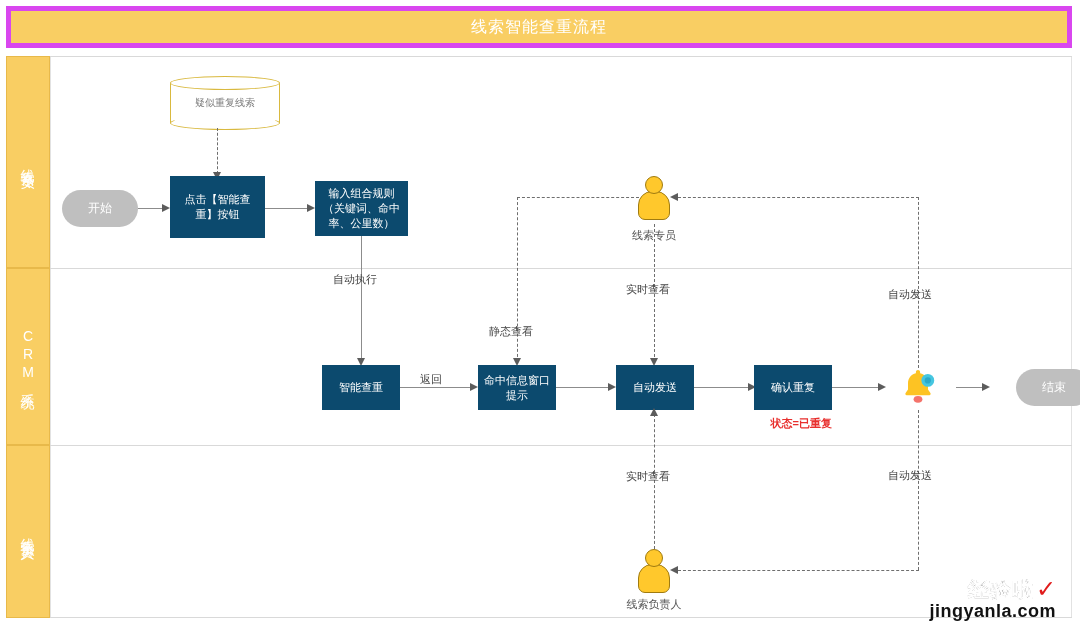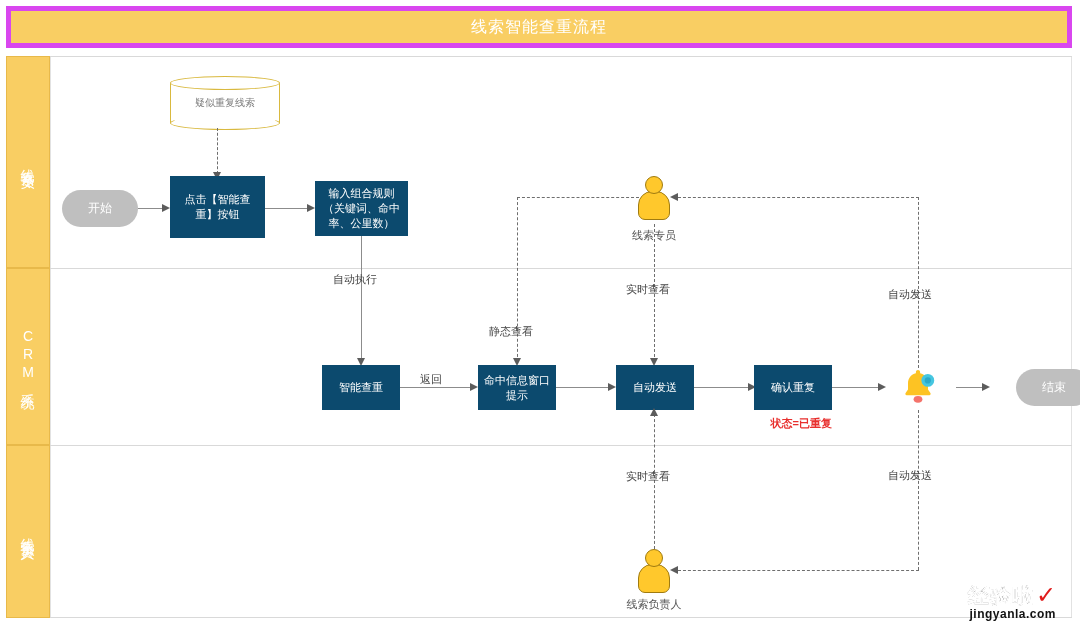--- a/index.html
+++ b/index.html
@@ -235,21 +235,21 @@
   }
   .wm-check {
     display: inline-block;
     color: #E01B1B;
     font-size: 24px;
     font-weight: bold;
     margin-left: 2px;
     transform: skewX(-8px);
   }
   .wm-url {
-    font-size: 12px;
+    font-size: 18px;
     font-weight: bold;
     color: #111111;
     letter-spacing: 0.5px;
     margin-top: 1px;
   }
 </style>
 </head>
 <body>
 
 <div id="root">

